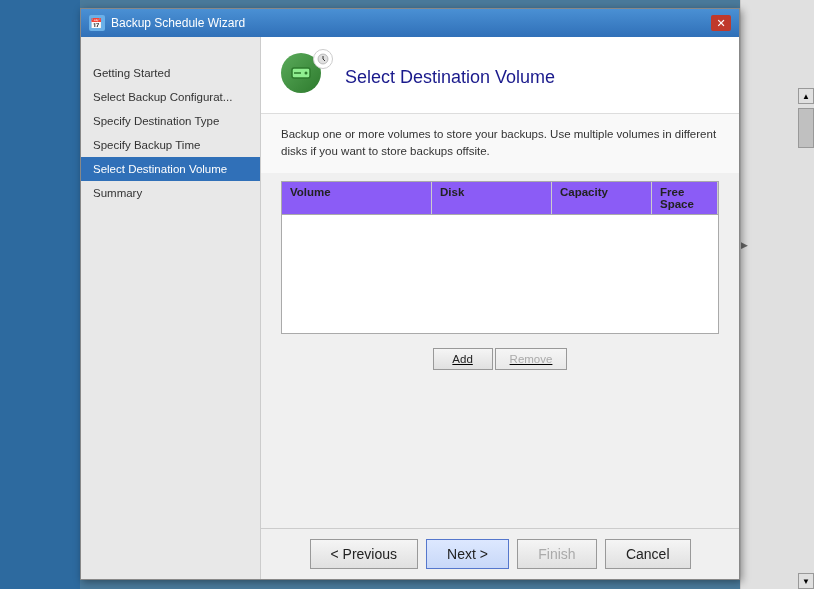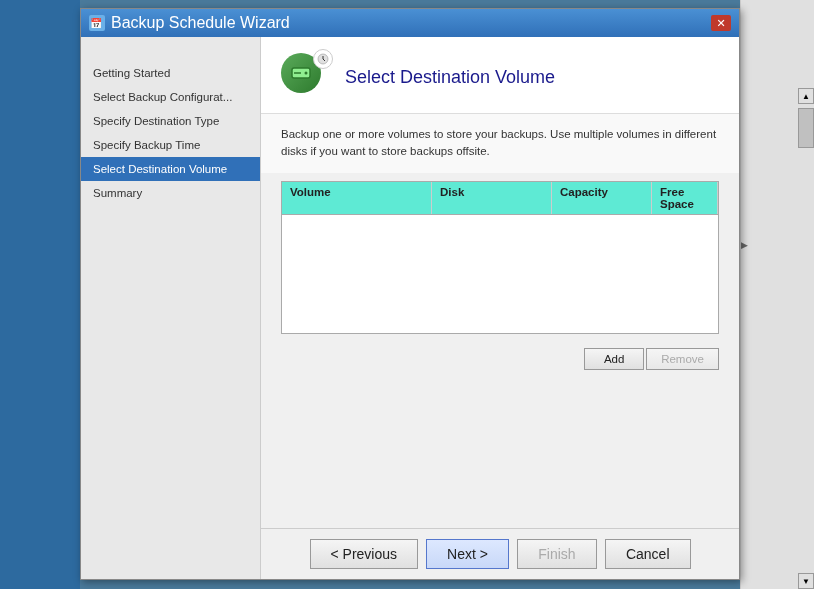--- a/index.html
+++ b/index.html
@@ -47,21 +47,21 @@
       width: 16px;
       height: 16px;
       background: #6ab0e8;
       border-radius: 2px;
       display: flex;
       align-items: center;
       justify-content: center;
       font-size: 10px;
     }
     .title-bar-text {
-      font-size: 16px;
+      font-size: 12px;
       font-weight: normal;
     }
     .close-btn {
       width: 20px;
       height: 16px;
       background: #c0392b;
       border: none;
       color: white;
       font-size: 11px;
       cursor: pointer;
@@ -169,21 +169,21 @@
       flex: 1;
       margin: 8px 20px;
       border: 1px solid #aaa;
       background: white;
       overflow: hidden;
       display: flex;
       flex-direction: column;
     }
     .table-header {
       display: flex;
-      background: #5eead4;
+      background: #8b5cf6;
       border-bottom: 1px solid #aaa;
       flex-shrink: 0;
     }
     .table-col-header {
       padding: 4px 8px;
       font-size: 11.5px;
       font-weight: bold;
       border-right: 1px solid #ccc;
       color: #222;
     }
@@ -193,24 +193,25 @@
     .col-freespace { flex: 1; }
 
     .table-body {
       flex: 1;
       background: white;
     }
 
     
     .add-remove-area {
       display: flex;
-      justify-content: flex-end;
+      justify-content: center;
       gap: 2px;
       padding: 6px 20px;
       flex-shrink: 0;
+      text-decoration: underline;
     }
 
     .btn {
       padding: 4px 14px;
       font-size: 11.5px;
       background: linear-gradient(to bottom, #f5f5f5, #e0e0e0);
       border: 1px solid #999;
       cursor: pointer;
       min-width: 60px;
       color: #222;

